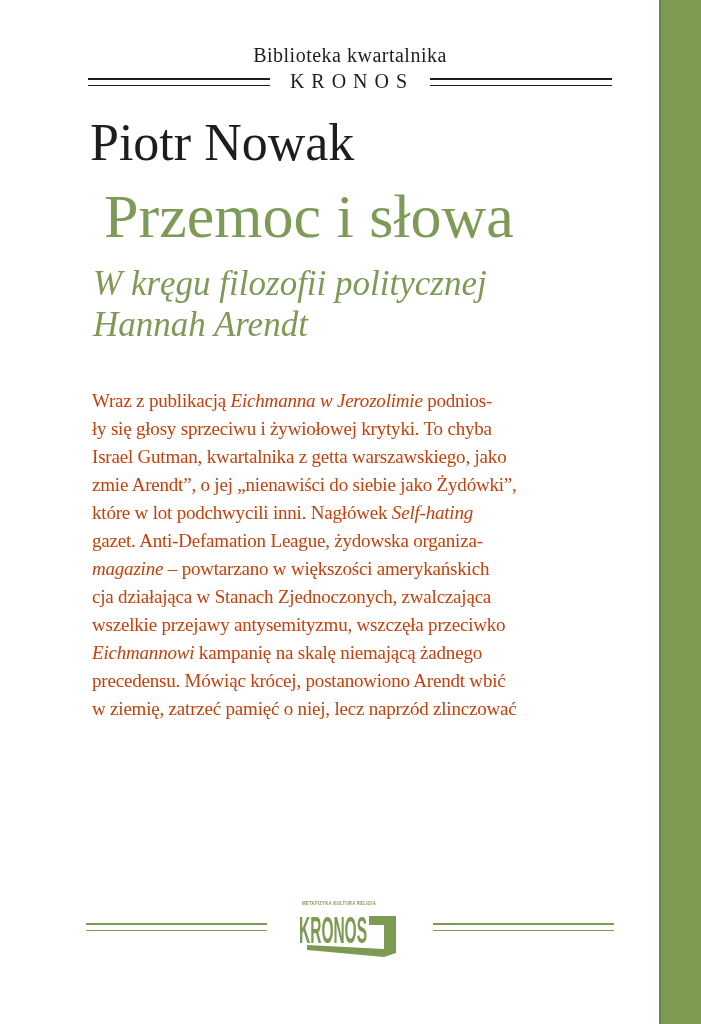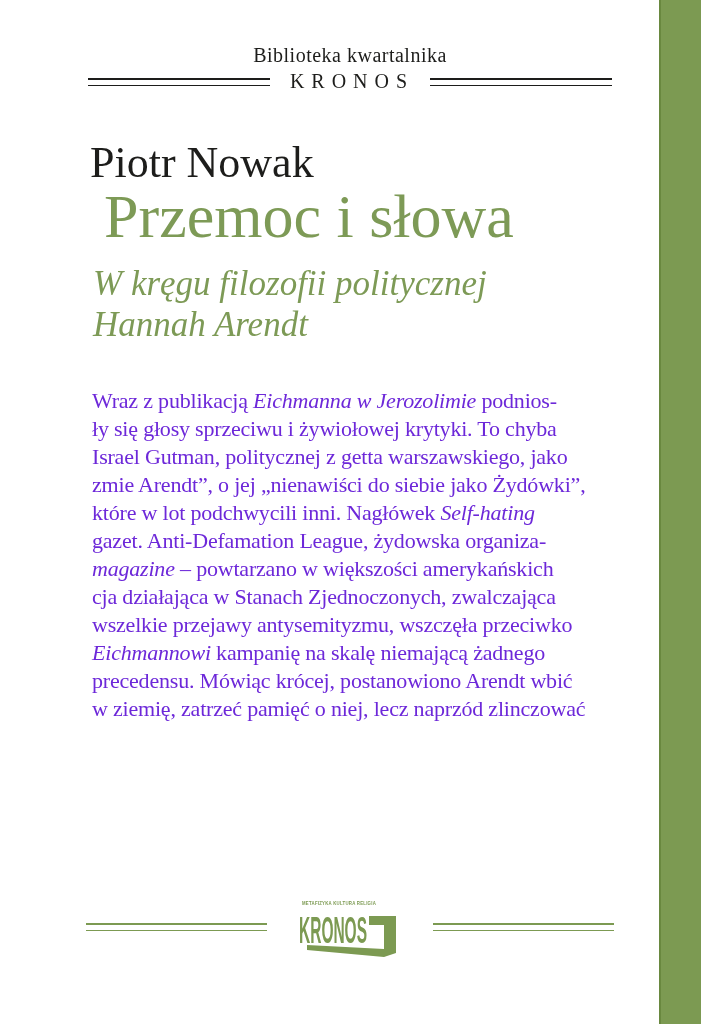--- a/index.html
+++ b/index.html
@@ -34,38 +34,37 @@
     border-bottom:1.2px solid #1d1d1b;
   }
   .journal{
     font-size:20px;letter-spacing:7px;color:#1d1d1b;
     padding-left:4px; 
     white-space:nowrap;
   }
   
   .author{
     position:absolute;left:90px;top:108px;
-    font-size:44px;line-height:70px;color:#1d1d1b;
+    font-size:52px;line-height:70px;color:#1d1d1b;
     white-space:nowrap;
-    margin-top:20px;
   }
   .booktitle{
     position:absolute;left:104px;top:181px;
     font-size:62px;line-height:70px;color:var(--green-text,#7d9a56);
     white-space:nowrap;
   }
   .subtitle{
     position:absolute;left:93px;top:263px;
     font-style:italic;font-size:35px;line-height:41px;
     color:var(--green-text,#7d9a56);
   }
   
   .body-text{
     position:absolute;left:92px;top:387px;width:540px;
-    font-size:22px;line-height:28px;color:#6d28d9;
+    font-size:19px;line-height:28px;color:#c2410c;
     letter-spacing:-0.2px;
   }
   .bline{white-space:nowrap;}
   .bline .it{font-style:italic;}
   
   .footer{position:absolute;left:86px;top:895px;width:528px;}
   .footer-row{display:flex;align-items:flex-start;gap:32px;}
   .rule-green{
     flex:1;height:5px;margin-top:28px;
     border-top:2.5px solid var(--green,#7c9a52);
@@ -95,21 +94,21 @@
   <div class="booktitle">Przemoc i słowa</div>
 
   <div class="subtitle">
     <div>W kręgu filozofii politycznej</div>
     <div>Hannah Arendt</div>
   </div>
 
   <div class="body-text" id="body-text">
       <div class="bline"><span>Wraz z publikacją </span><span class="it">Eichmanna w Jerozolimie</span><span> podnios-</span></div>
       <div class="bline"><span>ły się głosy sprzeciwu i żywiołowej krytyki. To chyba</span></div>
-      <div class="bline"><span>Israel Gutman, politycznej z getta warszawskiego, jako</span></div>
+      <div class="bline"><span>Israel Gutman, kwartalnika z getta warszawskiego, jako</span></div>
       <div class="bline"><span>zmie Arendt”, o jej „nienawiści do siebie jako Żydówki”,</span></div>
       <div class="bline"><span>które w lot podchwycili inni. Nagłówek </span><span class="it">Self-hating</span></div>
       <div class="bline"><span>gazet. Anti-Defamation League, żydowska organiza-</span></div>
       <div class="bline"><span class="it">magazine</span><span> – powtarzano w większości amerykańskich</span></div>
       <div class="bline"><span>cja działająca w Stanach Zjednoczonych, zwalczająca</span></div>
       <div class="bline"><span>wszelkie przejawy antysemityzmu, wszczęła przeciwko</span></div>
       <div class="bline"><span class="it">Eichmannowi</span><span> kampanię na skalę niemającą żadnego</span></div>
       <div class="bline"><span>precedensu. Mówiąc krócej, postanowiono Arendt wbić</span></div>
       <div class="bline"><span>w ziemię, zatrzeć pamięć o niej, lecz naprzód zlinczować</span></div>
     </div>

